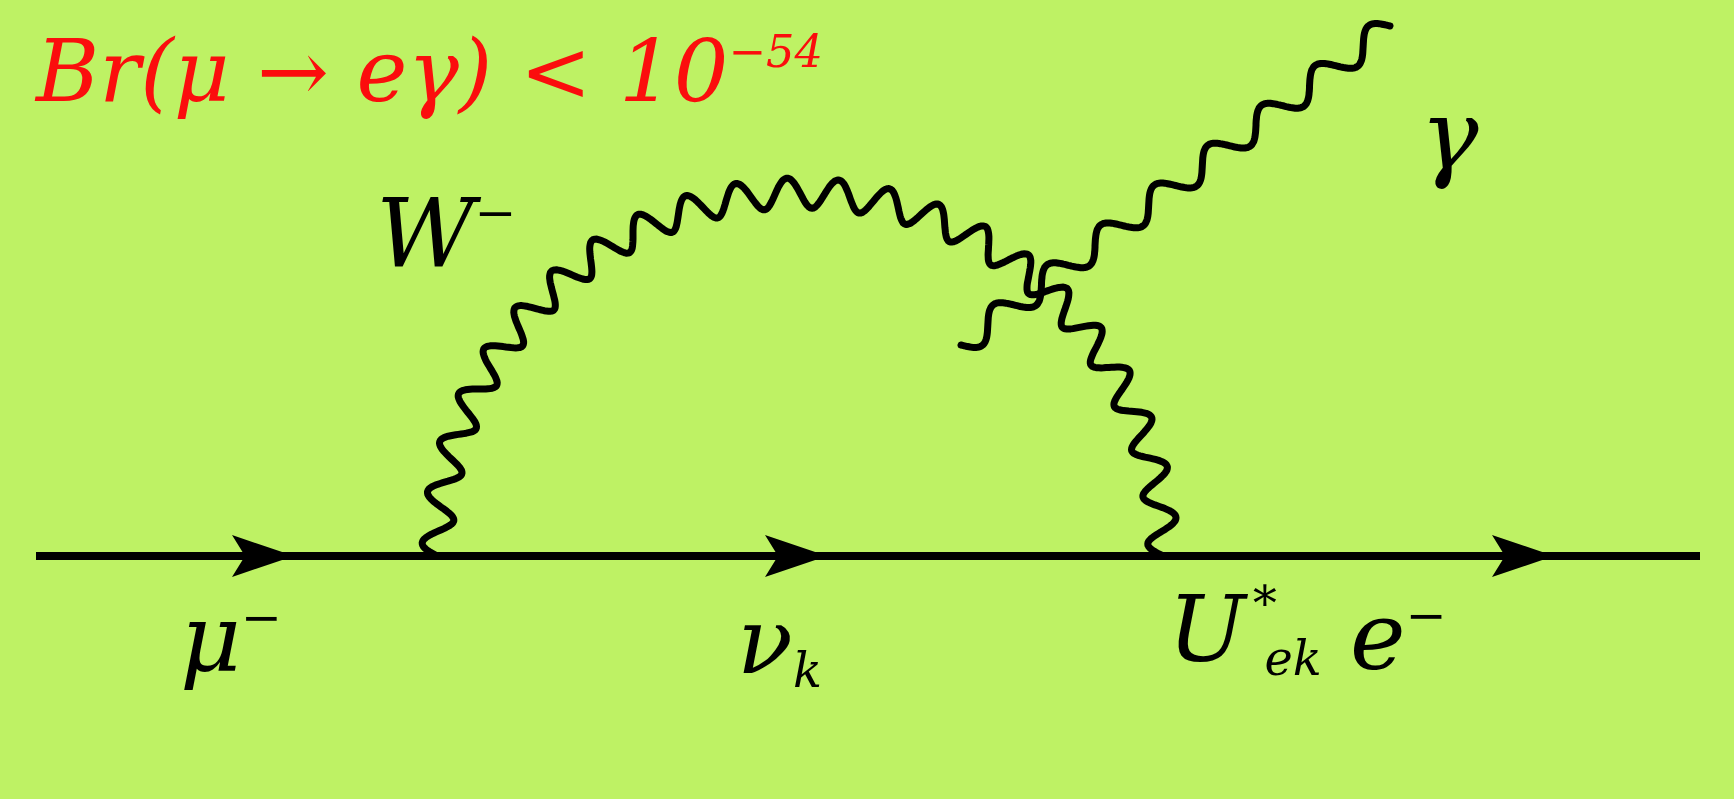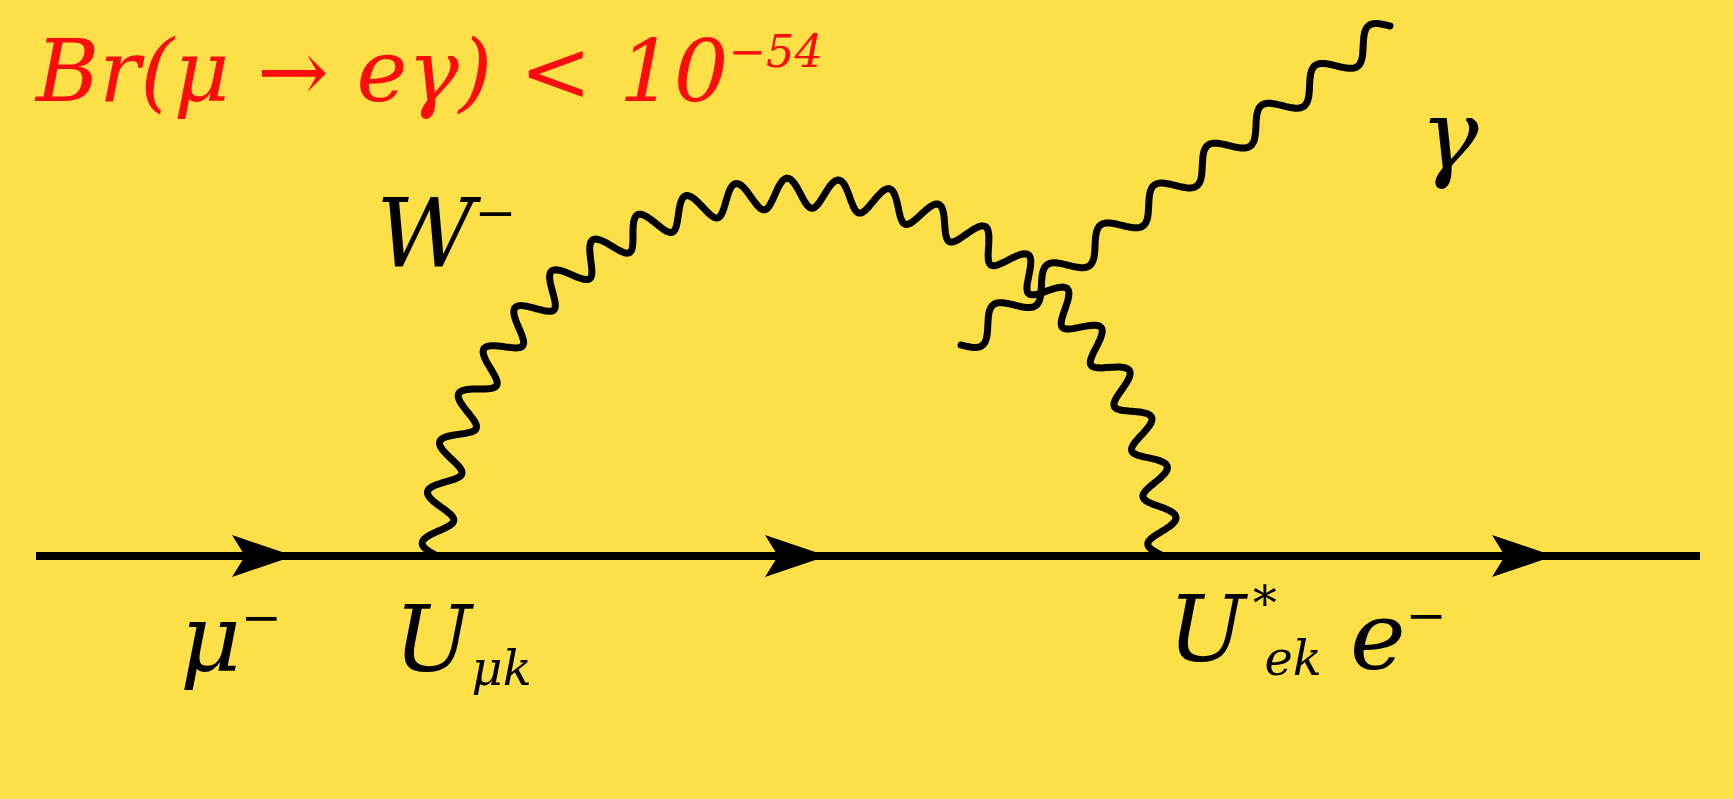--- a/index.html
+++ b/index.html
@@ -36,21 +36,21 @@
     width: 1.55em;
     height: 1em;
     margin-left: 0.06em;
   }
   .ss-sup { position: absolute; left: 0; top: -0.90em; }
   .ss-sub { position: absolute; left: 16px; top: 0.45em; }
 </style>
 </head>
 <body style="background: rgb(255, 255, 255);">
 
-<div class="stage" style="background: #fde047;">
+<div class="stage" style="background: #bef264;">
 
   <svg width="1734" height="799" viewBox="0 0 1734 799">
 
     <path class="ink-stroke" d="M 36 556 L 1700 556" stroke="#000000" stroke-width="8" fill="none"></path>
 
     <path class="ink-stroke" d="M437.0 556.0L434.6 554.7L432.3 553.4L430.1 552.1L428.1 550.8L426.3 549.5L424.8 548.1L423.6 546.8L422.8 545.5L422.3 544.1L422.2 542.8L422.6 541.5L423.3 540.2L424.3 538.9L425.8 537.7L427.5 536.5L429.5 535.3L431.6 534.1L434.0 533.0L436.4 531.9L438.9 530.8L441.4 529.7L443.8 528.6L446.0 527.5L448.0 526.4L449.8 525.4L451.3 524.3L452.5 523.2L453.3 522.0L453.8 520.8L453.8 519.6L453.5 518.4L452.8 517.1L451.8 515.7L450.5 514.3L448.9 512.9L447.0 511.4L445.0 509.9L442.9 508.3L440.7 506.8L438.5 505.2L436.3 503.6L434.3 502.0L432.4 500.4L430.8 498.8L429.5 497.3L428.5 495.8L427.8 494.4L427.5 493.0L427.5 491.7L428.0 490.4L428.8 489.2L430.0 488.1L431.5 487.0L433.3 486.1L435.4 485.1L437.7 484.3L440.2 483.5L442.8 482.7L445.4 481.9L448.0 481.2L450.5 480.4L452.9 479.7L455.1 478.9L457.0 478.1L458.7 477.2L460.1 476.3L461.1 475.3L461.7 474.2L462.0 473.0L461.9 471.7L461.5 470.3L460.7 468.9L459.6 467.3L458.2 465.7L456.6 464.0L454.8 462.2L452.9 460.4L451.0 458.6L449.0 456.7L447.1 454.8L445.3 452.9L443.6 451.1L442.2 449.3L441.1 447.6L440.2 446.0L439.7 444.5L439.5 443.0L439.7 441.7L440.3 440.5L441.2 439.4L442.5 438.5L444.1 437.6L446.0 436.9L448.2 436.2L450.6 435.7L453.1 435.2L455.7 434.8L458.4 434.4L461.1 434.0L463.7 433.6L466.2 433.2L468.5 432.7L470.6 432.2L472.4 431.6L473.9 430.8L475.1 430.0L475.9 429.0L476.4 427.9L476.5 426.6L476.3 425.2L475.8 423.7L475.0 422.0L473.8 420.2L472.5 418.3L471.0 416.4L469.4 414.3L467.7 412.2L466.0 410.1L464.4 408.0L462.8 405.9L461.4 403.8L460.2 401.9L459.3 400.0L458.6 398.2L458.2 396.6L458.2 395.2L458.5 393.9L459.2 392.7L460.3 391.8L461.6 391.0L463.3 390.3L465.3 389.8L467.5 389.5L469.9 389.2L472.4 389.1L475.1 389.0L477.8 389.0L480.5 389.0L483.2 389.0L485.7 388.9L488.1 388.7L490.2 388.5L492.2 388.2L493.8 387.7L495.1 387.0L496.1 386.2L496.8 385.2L497.1 384.0L497.2 382.6L496.9 381.0L496.3 379.3L495.5 377.3L494.5 375.3L493.3 373.2L492.0 370.9L490.6 368.6L489.2 366.3L487.8 363.9L486.5 361.7L485.4 359.4L484.5 357.3L483.8 355.3L483.3 353.5L483.1 351.8L483.3 350.3L483.7 349.0L484.5 348.0L485.6 347.1L487.0 346.5L488.7 346.1L490.7 345.8L492.9 345.7L495.3 345.8L497.9 346.0L500.5 346.3L503.2 346.6L505.9 347.0L508.5 347.3L511.1 347.6L513.5 347.8L515.7 347.9L517.6 347.8L519.4 347.6L520.8 347.1L522.0 346.5L522.8 345.6L523.3 344.5L523.6 343.1L523.6 341.6L523.3 339.8L522.7 337.8L522.0 335.7L521.2 333.4L520.2 331.0L519.1 328.5L518.0 326.0L517.0 323.5L516.0 321.1L515.2 318.7L514.5 316.5L514.1 314.4L513.8 312.5L513.9 310.7L514.2 309.3L514.7 308.0L515.6 307.1L516.8 306.3L518.3 305.9L520.0 305.6L522.0 305.6L524.1 305.9L526.5 306.2L528.9 306.8L531.5 307.4L534.1 308.1L536.8 308.8L539.3 309.5L541.8 310.1L544.2 310.7L546.4 311.1L548.4 311.3L550.1 311.3L551.7 311.1L552.9 310.7L553.9 309.9L554.7 308.9L555.1 307.7L555.3 306.1L555.3 304.4L555.1 302.4L554.7 300.2L554.1 297.8L553.5 295.3L552.8 292.8L552.1 290.1L551.4 287.5L550.8 284.9L550.2 282.5L549.9 280.1L549.6 278.0L549.6 276.0L549.9 274.3L550.3 272.8L551.1 271.6L552.0 270.7L553.3 270.2L554.7 269.9L556.5 269.8L558.4 270.1L560.5 270.5L562.7 271.2L565.1 272.0L567.5 273.0L570.0 274.0L572.5 275.1L575.0 276.2L577.4 277.2L579.7 278.0L581.8 278.7L583.8 279.3L585.6 279.6L587.1 279.6L588.5 279.3L589.6 278.8L590.5 278.0L591.1 276.8L591.6 275.4L591.8 273.6L591.9 271.7L591.8 269.5L591.6 267.1L591.3 264.5L591.0 261.9L590.6 259.2L590.3 256.5L590.0 253.9L589.8 251.3L589.7 248.9L589.8 246.7L590.1 244.7L590.5 243.0L591.1 241.6L592.0 240.5L593.0 239.7L594.3 239.3L595.8 239.1L597.5 239.3L599.3 239.8L601.3 240.5L603.4 241.4L605.7 242.5L607.9 243.8L610.3 245.2L612.6 246.6L614.9 248.0L617.2 249.3L619.3 250.5L621.3 251.5L623.3 252.3L625.0 252.9L626.6 253.2L628.0 253.1L629.2 252.8L630.2 252.1L631.0 251.1L631.7 249.8L632.2 248.2L632.5 246.2L632.7 244.1L632.9 241.7L633.0 239.2L633.0 236.5L633.0 233.8L633.0 231.1L633.1 228.4L633.2 225.9L633.5 223.5L633.8 221.3L634.3 219.3L635.0 217.6L635.8 216.3L636.7 215.2L637.9 214.5L639.2 214.2L640.6 214.2L642.2 214.6L644.0 215.3L645.9 216.2L647.8 217.4L649.9 218.8L652.0 220.4L654.1 222.0L656.2 223.7L658.3 225.4L660.4 227.0L662.3 228.5L664.2 229.8L666.0 231.0L667.7 231.8L669.2 232.3L670.6 232.5L671.9 232.4L673.0 231.9L674.0 231.1L674.8 229.9L675.6 228.4L676.2 226.6L676.7 224.5L677.2 222.2L677.6 219.7L678.0 217.1L678.4 214.4L678.8 211.7L679.2 209.1L679.7 206.6L680.2 204.2L680.9 202.0L681.6 200.1L682.5 198.5L683.4 197.2L684.5 196.3L685.7 195.7L687.0 195.5L688.5 195.7L690.0 196.2L691.6 197.1L693.3 198.2L695.1 199.6L696.9 201.3L698.8 203.1L700.7 205.0L702.6 207.0L704.4 208.9L706.2 210.8L708.0 212.6L709.7 214.2L711.3 215.6L712.9 216.7L714.3 217.5L715.7 217.9L717.0 218.0L718.2 217.7L719.3 217.1L720.3 216.1L721.2 214.7L722.1 213.0L722.9 211.1L723.7 208.9L724.4 206.5L725.2 204.0L725.9 201.4L726.7 198.8L727.5 196.2L728.3 193.7L729.1 191.4L730.1 189.3L731.0 187.5L732.1 186.0L733.2 184.8L734.4 184.0L735.7 183.5L737.0 183.5L738.4 183.8L739.8 184.5L741.3 185.5L742.8 186.8L744.4 188.4L746.0 190.3L747.6 192.3L749.2 194.5L750.8 196.7L752.3 198.9L753.9 201.0L755.4 203.0L756.9 204.9L758.3 206.5L759.7 207.8L761.1 208.8L762.4 209.5L763.6 209.8L764.8 209.8L766.0 209.3L767.2 208.5L768.3 207.3L769.4 205.8L770.4 204.0L771.5 202.0L772.6 199.8L773.7 197.4L774.8 194.9L775.9 192.4L777.0 190.0L778.1 187.6L779.3 185.5L780.5 183.5L781.7 181.8L782.9 180.3L784.2 179.3L785.5 178.6L786.8 178.2L788.1 178.3L789.5 178.8L790.8 179.6L792.1 180.8L793.5 182.3L794.8 184.1L796.1 186.1L797.4 188.3L798.7 190.6L800.0 193.0L801.3 195.4L802.5 197.7L803.7 200.0L804.9 202.0L806.1 203.8L807.3 205.4L808.5 206.6L809.7 207.5L810.9 208.1L812.1 208.2L813.4 208.0L814.6 207.4L815.9 206.4L817.2 205.1L818.5 203.5L819.8 201.7L821.2 199.6L822.6 197.4L824.0 195.2L825.4 192.8L826.8 190.6L828.3 188.4L829.7 186.3L831.2 184.5L832.6 182.9L834.1 181.7L835.5 180.7L836.9 180.2L838.2 180.0L839.5 180.2L840.8 180.7L842.0 181.7L843.2 183.0L844.3 184.6L845.4 186.5L846.4 188.7L847.4 191.0L848.4 193.5L849.3 196.0L850.2 198.6L851.1 201.1L852.1 203.5L853.0 205.7L853.9 207.7L854.9 209.5L855.9 210.9L857.0 212.0L858.1 212.7L859.2 213.1L860.5 213.1L861.8 212.7L863.1 211.9L864.6 210.9L866.1 209.5L867.7 207.9L869.3 206.1L871.0 204.1L872.7 202.1L874.4 200.0L876.1 197.9L877.9 195.9L879.6 194.1L881.3 192.4L882.9 191.0L884.5 189.9L886.0 189.1L887.5 188.7L888.9 188.6L890.2 189.0L891.3 189.7L892.4 190.7L893.4 192.1L894.3 193.9L895.1 195.9L895.9 198.1L896.6 200.6L897.2 203.1L897.8 205.8L898.4 208.4L898.9 211.0L899.5 213.5L900.1 215.9L900.7 218.0L901.5 219.9L902.3 221.5L903.1 222.8L904.1 223.7L905.2 224.3L906.4 224.5L907.8 224.3L909.2 223.8L910.8 223.0L912.4 221.9L914.2 220.6L916.0 219.0L918.0 217.3L919.9 215.5L921.9 213.6L923.9 211.8L925.9 210.1L927.9 208.5L929.8 207.0L931.6 205.8L933.4 204.9L935.0 204.3L936.5 204.0L937.9 204.1L939.1 204.6L940.2 205.4L941.2 206.5L942.0 208.0L942.7 209.8L943.2 211.9L943.7 214.2L944.0 216.7L944.3 219.3L944.5 222.0L944.7 224.7L944.9 227.4L945.2 230.0L945.4 232.4L945.8 234.6L946.2 236.6L946.8 238.4L947.5 239.8L948.3 240.9L949.3 241.6L950.4 242.0L951.7 242.1L953.2 241.9L954.9 241.3L956.6 240.5L958.6 239.4L960.6 238.1L962.7 236.7L964.9 235.2L967.1 233.6L969.3 232.1L971.6 230.6L973.7 229.3L975.8 228.1L977.8 227.1L979.7 226.4L981.4 226.0L983.0 225.9L984.4 226.1L985.6 226.7L986.6 227.6L987.4 228.8L988.0 230.4L988.4 232.2L988.7 234.3L988.9 236.6L988.9 239.1L988.8 241.7L988.7 244.4L988.5 247.1L988.4 249.8L988.2 252.4L988.1 254.9L988.2 257.2L988.3 259.3L988.6 261.1L989.1 262.6L989.7 263.9L990.6 264.8L991.6 265.4L992.9 265.7L994.4 265.7L996.0 265.4L997.9 264.8L999.9 264.0L1002.1 263.1L1004.4 262.0L1006.7 260.8L1009.1 259.5L1011.5 258.3L1014.0 257.2L1016.3 256.1L1018.5 255.2L1020.7 254.5L1022.6 254.0L1024.4 253.8L1026.0 253.9L1027.4 254.2L1028.5 254.9L1029.4 255.9L1030.1 257.2L1030.5 258.8L1030.8 260.6L1030.8 262.7L1030.6 265.0L1030.3 267.5L1029.9 270.0L1029.4 272.7L1028.9 275.3L1028.4 278.0L1027.9 280.6L1027.4 283.0L1027.1 285.3L1027.0 287.4L1027.0 289.3L1027.2 290.9L1027.6 292.3L1028.3 293.3L1029.3 294.1L1030.4 294.6L1031.9 294.8L1033.5 294.8L1035.4 294.5L1037.5 294.1L1039.8 293.4L1042.2 292.6L1044.7 291.8L1047.2 290.9L1049.8 290.0L1052.3 289.2L1054.8 288.4L1057.2 287.8L1059.4 287.4L1061.4 287.2L1063.3 287.1L1064.9 287.4L1066.2 287.9L1067.3 288.7L1068.1 289.8L1068.6 291.1L1068.9 292.7L1068.8 294.6L1068.6 296.6L1068.2 298.8L1067.6 301.2L1066.8 303.7L1066.0 306.2L1065.1 308.8L1064.2 311.3L1063.4 313.8L1062.6 316.2L1061.9 318.5L1061.5 320.6L1061.2 322.5L1061.2 324.1L1061.4 325.6L1061.9 326.7L1062.7 327.7L1063.7 328.4L1065.1 328.8L1066.7 329.0L1068.6 329.0L1070.7 328.9L1073.0 328.6L1075.4 328.1L1078.0 327.6L1080.7 327.1L1083.3 326.6L1086.0 326.1L1088.5 325.7L1091.0 325.4L1093.3 325.2L1095.4 325.2L1097.2 325.5L1098.8 325.9L1100.1 326.6L1101.1 327.5L1101.8 328.6L1102.1 330.0L1102.2 331.6L1102.0 333.4L1101.5 335.3L1100.8 337.5L1099.9 339.7L1098.8 342.0L1097.7 344.5L1096.5 346.9L1095.2 349.3L1094.0 351.6L1092.9 353.9L1092.0 356.1L1091.2 358.1L1090.6 360.0L1090.3 361.6L1090.3 363.1L1090.6 364.4L1091.2 365.4L1092.1 366.3L1093.4 366.9L1094.9 367.4L1096.7 367.7L1098.8 367.8L1101.1 367.9L1103.6 367.8L1106.2 367.6L1108.9 367.5L1111.6 367.3L1114.3 367.2L1116.9 367.1L1119.4 367.1L1121.7 367.3L1123.8 367.6L1125.6 368.0L1127.2 368.6L1128.4 369.4L1129.3 370.4L1129.9 371.6L1130.1 373.0L1130.0 374.6L1129.6 376.3L1128.9 378.2L1127.9 380.2L1126.7 382.3L1125.4 384.4L1123.9 386.7L1122.4 388.9L1120.8 391.1L1119.3 393.3L1117.9 395.4L1116.6 397.4L1115.5 399.4L1114.7 401.1L1114.1 402.8L1113.9 404.3L1114.0 405.6L1114.4 406.7L1115.1 407.7L1116.2 408.5L1117.6 409.2L1119.4 409.8L1121.4 410.2L1123.6 410.6L1126.0 410.8L1128.6 411.1L1131.3 411.3L1134.0 411.5L1136.7 411.7L1139.3 412.0L1141.8 412.3L1144.1 412.8L1146.2 413.3L1148.0 414.0L1149.5 414.8L1150.6 415.8L1151.4 416.9L1151.9 418.1L1152.0 419.5L1151.7 421.0L1151.1 422.6L1150.2 424.4L1149.0 426.2L1147.5 428.1L1145.9 430.1L1144.2 432.1L1142.4 434.1L1140.5 436.1L1138.7 438.0L1137.0 440.0L1135.4 441.8L1134.1 443.6L1133.0 445.2L1132.2 446.8L1131.7 448.2L1131.5 449.6L1131.7 450.8L1132.3 451.9L1133.2 452.9L1134.5 453.7L1136.1 454.5L1138.0 455.3L1140.1 455.9L1142.5 456.5L1145.0 457.1L1147.6 457.6L1150.2 458.2L1152.9 458.8L1155.4 459.4L1157.9 460.1L1160.1 460.9L1162.1 461.7L1163.9 462.6L1165.3 463.6L1166.3 464.7L1167.0 465.8L1167.4 467.1L1167.3 468.5L1166.9 470.0L1166.1 471.5L1165.0 473.1L1163.6 474.7L1161.9 476.4L1160.1 478.1L1158.1 479.9L1156.0 481.6L1153.9 483.3L1151.9 485.0L1149.9 486.7L1148.1 488.3L1146.5 489.9L1145.1 491.4L1144.1 492.9L1143.3 494.2L1142.9 495.5L1142.9 496.8L1143.3 497.9L1144.0 499.0L1145.1 500.1L1146.5 501.1L1148.3 502.1L1150.3 503.0L1152.5 503.9L1154.9 504.9L1157.4 505.8L1160.0 506.7L1162.5 507.6L1165.0 508.6L1167.3 509.6L1169.5 510.6L1171.4 511.7L1173.0 512.8L1174.3 514.0L1175.3 515.2L1175.8 516.5L1176.0 517.8L1175.8 519.1L1175.3 520.5L1174.3 521.9L1173.1 523.4L1171.5 524.8L1169.7 526.3L1167.6 527.7L1165.4 529.2L1163.2 530.6L1160.8 532.0L1158.6 533.4L1156.4 534.8L1154.3 536.2L1152.5 537.5L1150.9 538.8L1149.6 540.1L1148.6 541.4L1148.0 542.6L1147.8 543.9L1147.9 545.1L1148.5 546.3L1149.4 547.5L1150.6 548.7L1152.2 549.9L1154.0 551.1L1156.0 552.3L1158.3 553.5L1160.6 554.7L1163.0 556.0" stroke="#000000" stroke-width="7" fill="none" stroke-linejoin="round" stroke-linecap="round"></path>
 
     <path class="ink-stroke" d="M961.0 345.0L962.6 345.4L964.3 345.8L965.9 346.2L967.5 346.5L969.0 346.8L970.5 347.1L972.0 347.3L973.5 347.4L974.8 347.5L976.1 347.4L977.4 347.3L978.5 347.1L979.6 346.8L980.7 346.4L981.6 345.8L982.5 345.2L983.3 344.5L984.0 343.7L984.6 342.7L985.2 341.7L985.7 340.5L986.1 339.3L986.5 338.0L986.8 336.6L987.0 335.2L987.2 333.7L987.4 332.1L987.5 330.5L987.6 328.8L987.7 327.2L987.8 325.5L987.9 323.8L988.0 322.1L988.1 320.5L988.2 318.8L988.3 317.2L988.5 315.7L988.7 314.2L989.0 312.8L989.3 311.4L989.7 310.2L990.2 309.0L990.7 307.9L991.3 306.9L992.0 306.0L992.7 305.3L993.6 304.6L994.5 304.0L995.5 303.5L996.5 303.2L997.7 302.9L998.9 302.7L1000.1 302.7L1001.5 302.7L1002.9 302.8L1004.3 302.9L1005.8 303.2L1007.4 303.4L1008.9 303.8L1010.6 304.1L1012.2 304.5L1013.8 304.9L1015.4 305.3L1017.1 305.7L1018.7 306.1L1020.3 306.5L1021.9 306.8L1023.4 307.1L1024.9 307.3L1026.4 307.5L1027.8 307.6L1029.1 307.6L1030.4 307.5L1031.6 307.3L1032.7 307.1L1033.8 306.7L1034.8 306.2L1035.7 305.7L1036.5 305.0L1037.3 304.2L1037.9 303.3L1038.5 302.3L1039.1 301.3L1039.5 300.1L1039.9 298.8L1040.2 297.5L1040.5 296.0L1040.7 294.6L1040.9 293.0L1041.1 291.4L1041.2 289.8L1041.3 288.1L1041.4 286.5L1041.5 284.8L1041.5 283.1L1041.6 281.4L1041.7 279.8L1041.9 278.2L1042.0 276.6L1042.2 275.1L1042.5 273.6L1042.8 272.2L1043.2 270.9L1043.6 269.7L1044.1 268.6L1044.6 267.5L1045.3 266.6L1046.0 265.8L1046.8 265.0L1047.6 264.4L1048.6 263.9L1049.6 263.5L1050.7 263.2L1051.9 262.9L1053.1 262.8L1054.4 262.8L1055.8 262.8L1057.2 263.0L1058.7 263.2L1060.2 263.4L1061.8 263.7L1063.4 264.1L1065.0 264.4L1066.6 264.8L1068.3 265.3L1069.9 265.7L1071.5 266.1L1073.1 266.4L1074.7 266.8L1076.3 267.1L1077.8 267.3L1079.3 267.5L1080.7 267.7L1082.1 267.7L1083.4 267.7L1084.6 267.6L1085.8 267.3L1086.9 267.0L1087.9 266.6L1088.9 266.1L1089.7 265.5L1090.5 264.7L1091.2 263.9L1091.9 263.0L1092.4 261.9L1092.9 260.8L1093.3 259.6L1093.7 258.3L1094.0 256.9L1094.3 255.4L1094.5 253.9L1094.6 252.3L1094.8 250.7L1094.9 249.1L1095.0 247.4L1095.0 245.7L1095.1 244.0L1095.2 242.4L1095.3 240.7L1095.4 239.1L1095.6 237.5L1095.8 235.9L1096.0 234.5L1096.3 233.0L1096.6 231.7L1097.0 230.4L1097.4 229.2L1098.0 228.2L1098.6 227.2L1099.2 226.3L1100.0 225.5L1100.8 224.8L1101.7 224.3L1102.7 223.8L1103.8 223.4L1104.9 223.2L1106.1 223.0L1107.4 222.9L1108.7 222.9L1110.1 223.0L1111.6 223.2L1113.1 223.4L1114.6 223.7L1116.2 224.0L1117.8 224.4L1119.4 224.8L1121.1 225.2L1122.7 225.6L1124.3 226.0L1125.9 226.4L1127.6 226.7L1129.1 227.1L1130.7 227.3L1132.2 227.6L1133.6 227.7L1135.0 227.8L1136.4 227.8L1137.6 227.8L1138.8 227.6L1140.0 227.3L1141.0 227.0L1142.0 226.5L1142.9 225.9L1143.8 225.2L1144.5 224.5L1145.2 223.6L1145.8 222.6L1146.3 221.5L1146.8 220.3L1147.2 219.1L1147.5 217.7L1147.8 216.3L1148.0 214.8L1148.2 213.3L1148.3 211.7L1148.4 210.0L1148.5 208.4L1148.6 206.7L1148.7 205.0L1148.8 203.3L1148.9 201.7L1149.0 200.0L1149.1 198.4L1149.3 196.8L1149.5 195.3L1149.7 193.9L1150.0 192.5L1150.4 191.2L1150.8 190.0L1151.3 188.8L1151.9 187.8L1152.5 186.8L1153.2 186.0L1154.0 185.3L1154.9 184.7L1155.8 184.1L1156.9 183.7L1158.0 183.4L1159.1 183.2L1160.4 183.1L1161.7 183.0L1163.0 183.1L1164.5 183.2L1166.0 183.4L1167.5 183.7L1169.0 184.0L1170.6 184.3L1172.2 184.7L1173.9 185.1L1175.5 185.5L1177.1 185.9L1178.8 186.3L1180.4 186.7L1182.0 187.0L1183.5 187.3L1185.0 187.6L1186.5 187.8L1188.0 187.9L1189.3 188.0L1190.6 187.9L1191.9 187.8L1193.0 187.6L1194.1 187.3L1195.2 186.9L1196.1 186.3L1197.0 185.7L1197.8 185.0L1198.5 184.2L1199.1 183.2L1199.7 182.2L1200.2 181.0L1200.6 179.8L1201.0 178.5L1201.3 177.1L1201.5 175.7L1201.7 174.2L1201.9 172.6L1202.0 171.0L1202.1 169.3L1202.2 167.7L1202.3 166.0L1202.4 164.3L1202.5 162.6L1202.6 161.0L1202.7 159.3L1202.8 157.7L1203.0 156.2L1203.2 154.7L1203.5 153.3L1203.8 151.9L1204.2 150.7L1204.7 149.5L1205.2 148.4L1205.8 147.4L1206.5 146.5L1207.2 145.8L1208.1 145.1L1209.0 144.5L1210.0 144.0L1211.0 143.7L1212.2 143.4L1213.4 143.2L1214.6 143.2L1216.0 143.2L1217.4 143.3L1218.8 143.4L1220.3 143.7L1221.9 143.9L1223.4 144.3L1225.1 144.6L1226.7 145.0L1228.3 145.4L1229.9 145.8L1231.6 146.2L1233.2 146.6L1234.8 147.0L1236.4 147.3L1237.9 147.6L1239.4 147.8L1240.9 148.0L1242.3 148.1L1243.6 148.1L1244.9 148.0L1246.1 147.8L1247.2 147.6L1248.3 147.2L1249.3 146.7L1250.2 146.2L1251.0 145.5L1251.8 144.7L1252.4 143.8L1253.0 142.8L1253.6 141.8L1254.0 140.6L1254.4 139.3L1254.7 138.0L1255.0 136.5L1255.2 135.1L1255.4 133.5L1255.6 131.9L1255.7 130.3L1255.8 128.6L1255.9 127.0L1256.0 125.3L1256.0 123.6L1256.1 121.9L1256.2 120.3L1256.4 118.7L1256.5 117.1L1256.7 115.6L1257.0 114.1L1257.3 112.7L1257.7 111.4L1258.1 110.2L1258.6 109.1L1259.1 108.0L1259.8 107.1L1260.5 106.3L1261.3 105.5L1262.1 104.9L1263.1 104.4L1264.1 104.0L1265.2 103.7L1266.4 103.4L1267.6 103.3L1268.9 103.3L1270.3 103.3L1271.7 103.5L1273.2 103.7L1274.7 103.9L1276.3 104.2L1277.9 104.6L1279.5 104.9L1281.1 105.3L1282.8 105.7L1284.4 106.2L1286.0 106.6L1287.6 106.9L1289.2 107.3L1290.8 107.6L1292.3 107.8L1293.8 108.0L1295.2 108.2L1296.6 108.2L1297.9 108.2L1299.1 108.1L1300.3 107.8L1301.4 107.5L1302.4 107.1L1303.4 106.6L1304.2 106.0L1305.0 105.2L1305.7 104.4L1306.4 103.5L1306.9 102.4L1307.4 101.3L1307.8 100.1L1308.2 98.8L1308.5 97.4L1308.8 95.9L1309.0 94.4L1309.1 92.8L1309.3 91.2L1309.4 89.6L1309.5 87.9L1309.5 86.2L1309.6 84.5L1309.7 82.9L1309.8 81.2L1309.9 79.6L1310.1 78.0L1310.3 76.4L1310.5 75.0L1310.8 73.5L1311.1 72.2L1311.5 70.9L1311.9 69.7L1312.5 68.7L1313.1 67.7L1313.7 66.8L1314.5 66.0L1315.3 65.3L1316.2 64.8L1317.2 64.3L1318.3 63.9L1319.4 63.7L1320.6 63.5L1321.9 63.4L1323.2 63.4L1324.6 63.5L1326.1 63.7L1327.6 63.9L1329.1 64.2L1330.7 64.5L1332.3 64.9L1333.9 65.3L1335.6 65.7L1337.2 66.1L1338.8 66.5L1340.4 66.9L1342.1 67.2L1343.6 67.6L1345.2 67.8L1346.7 68.1L1348.1 68.2L1349.5 68.3L1350.9 68.3L1352.1 68.3L1353.3 68.1L1354.5 67.8L1355.5 67.5L1356.5 67.0L1357.4 66.4L1358.3 65.7L1359.0 65.0L1359.7 64.1L1360.3 63.1L1360.8 62.0L1361.3 60.8L1361.7 59.6L1362.0 58.2L1362.3 56.8L1362.5 55.3L1362.7 53.8L1362.8 52.2L1362.9 50.5L1363.0 48.9L1363.1 47.2L1363.2 45.5L1363.3 43.8L1363.4 42.2L1363.5 40.5L1363.6 38.9L1363.8 37.3L1364.0 35.8L1364.2 34.4L1364.5 33.0L1364.9 31.7L1365.3 30.5L1365.8 29.3L1366.4 28.3L1367.0 27.3L1367.7 26.5L1368.5 25.8L1369.4 25.2L1370.3 24.6L1371.4 24.2L1372.5 23.9L1373.6 23.7L1374.9 23.6L1376.2 23.5L1377.5 23.6L1379.0 23.7L1380.5 23.9L1382.0 24.2L1383.5 24.5L1385.1 24.8L1386.7 25.2L1388.4 25.6L1390.0 26.0" stroke="#000000" stroke-width="7" fill="none" stroke-linejoin="round" stroke-linecap="round"></path>
 
     <path class="ink-fill" d="M 294 556 L 232 535 L 245 556 L 232 577 Z" fill="#000000"></path>
@@ -67,24 +67,24 @@
   </div>
 
   <div class="lbl" style="left:1420px; top:86px; font-size:98px;">
     <span>γ</span>
   </div>
 
   <div class="lbl" style="left:180px; top:592px; font-size:94px;">
     <span>μ</span><span class="sup">−</span>
   </div>
 
-  <div class="lbl" style="left:394px; top:594px; font-size:92px;">
-    <span>U</span><span class="sub">μk</span>
+
+  <div class="lbl" style="left:737px; top:596px; font-size:92px;">
+    <span>ν</span><span class="sub">k</span>
   </div>
-
 
   <div class="lbl" style="left:1168px; top:584px; font-size:92px;">
     <span>U</span><span class="supsub"><span class="ss-sup">∗</span><span class="ss-sub">ek</span></span>
   </div>
 
   <div class="lbl" style="left:1350px; top:590px; font-size:94px;">
     <span>e</span><span class="sup">−</span>
   </div>
 
 </div>

